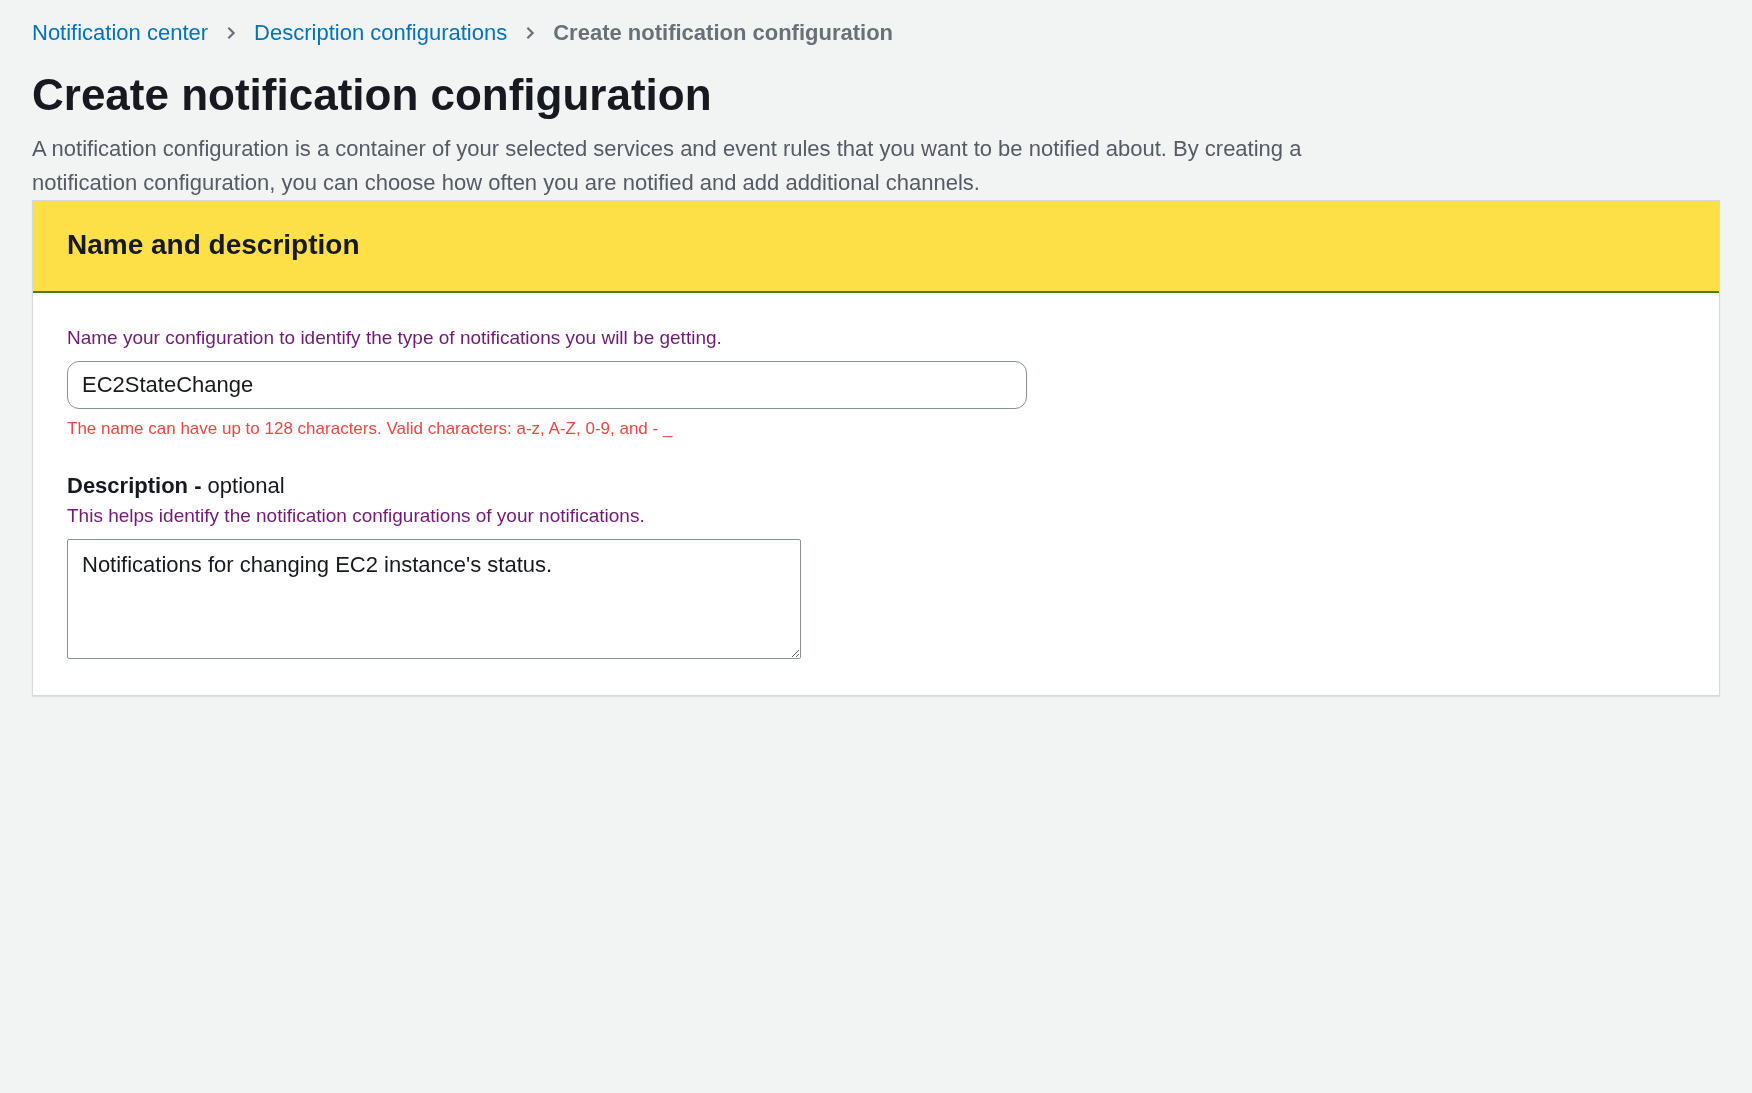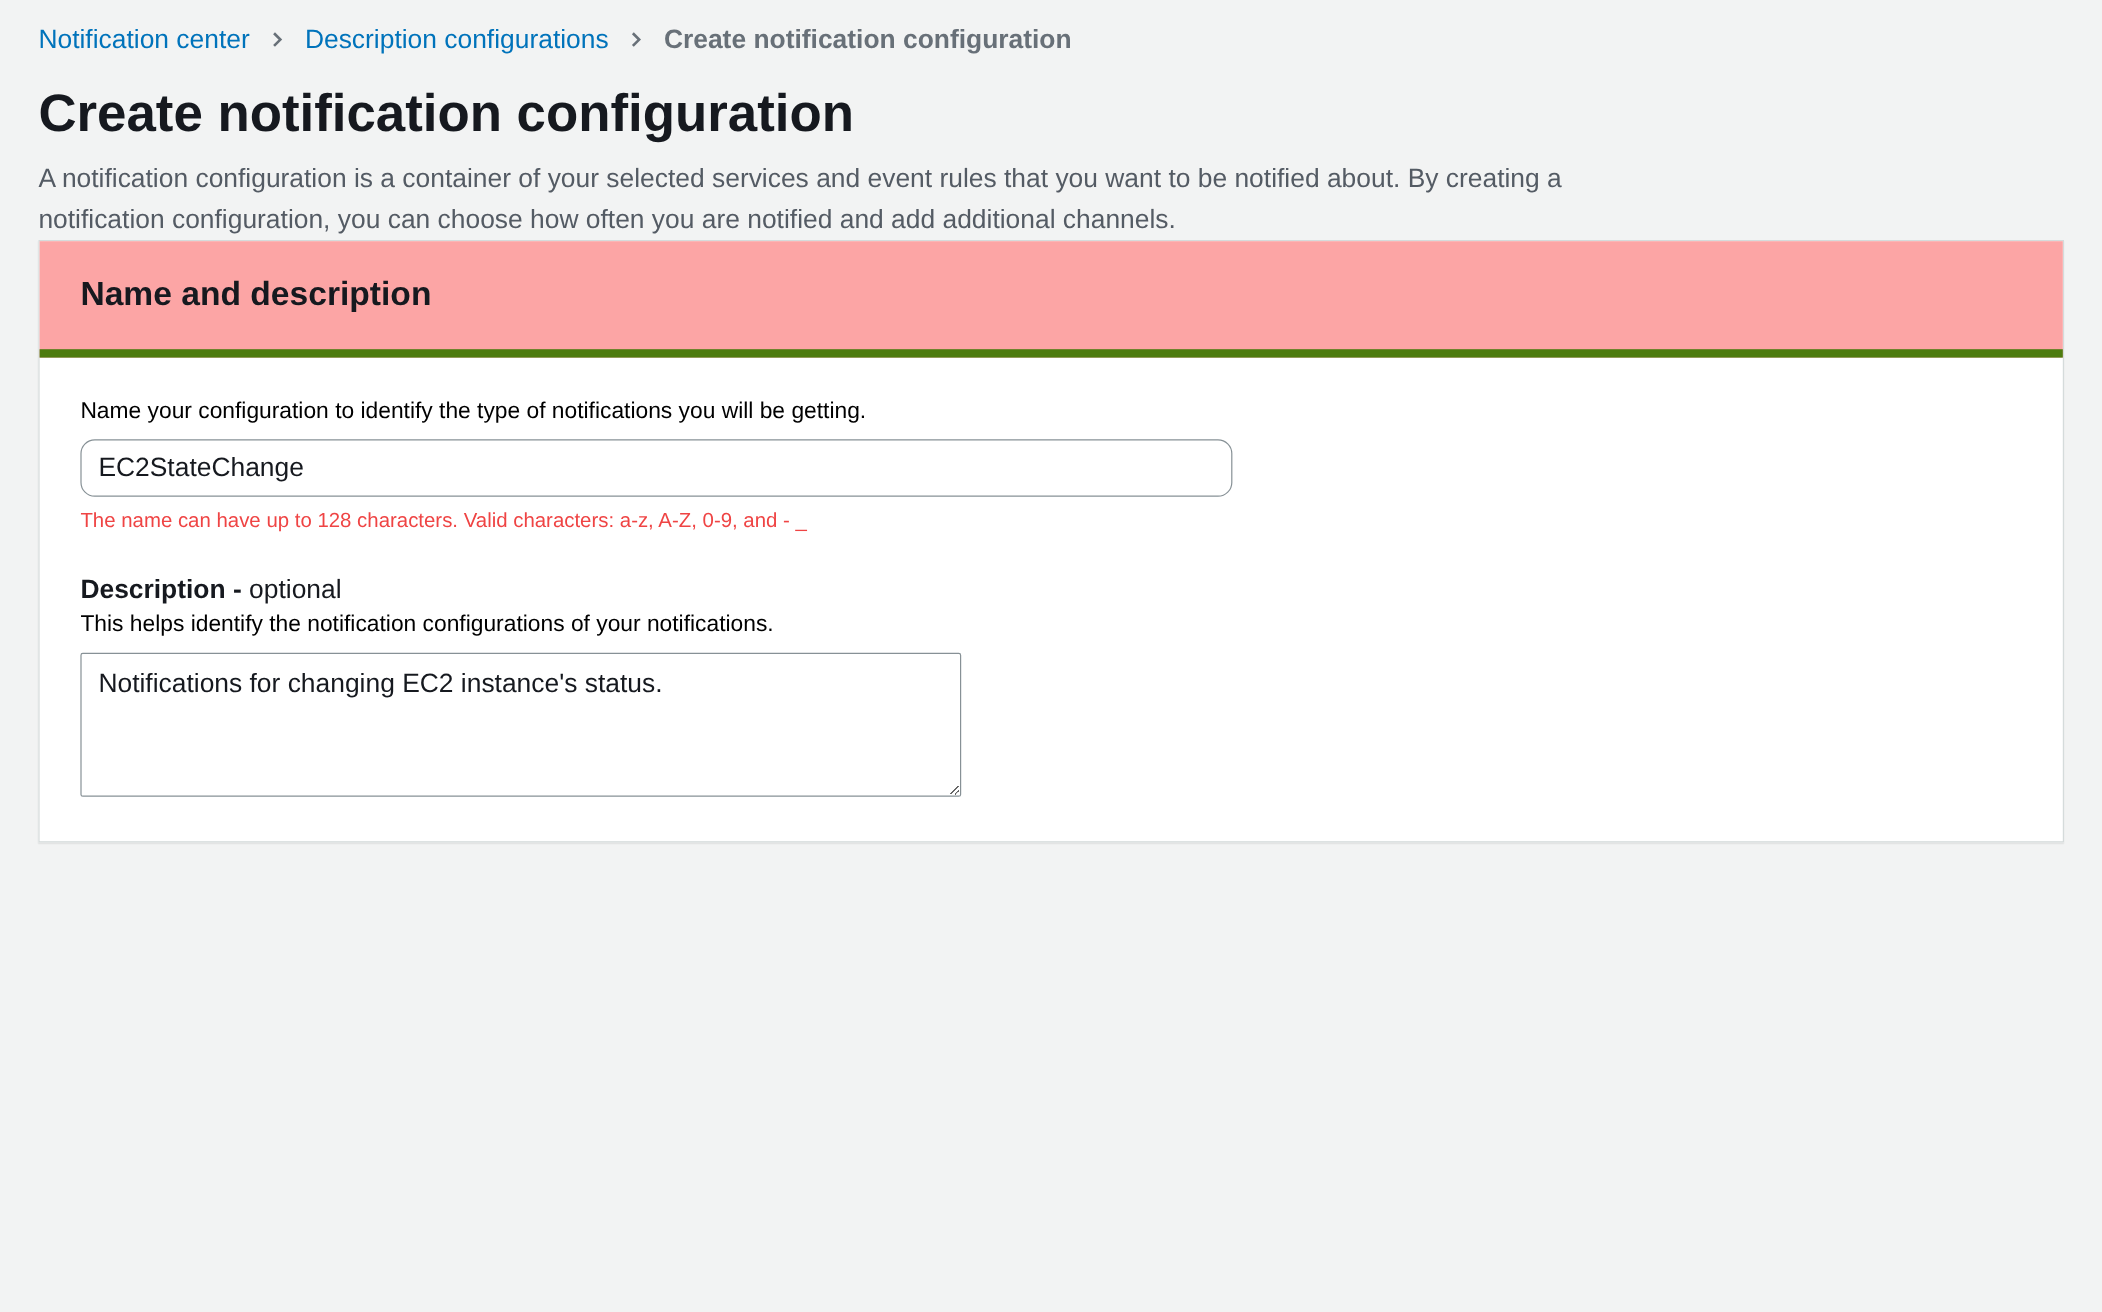--- a/index.html
+++ b/index.html
@@ -47,22 +47,22 @@
     line-height: 1.55;
     max-width: 1320px;
   }
   .panel {
     background: #ffffff;
     border: 1px solid #d5dbdb;
     box-shadow: 0 1px 1px rgba(0,0,0,0.08);
   }
   .panel-header {
     padding: 28px 34px 30px 34px;
-    border-bottom: 7px solid #4d7c0f;
-    background: #fca5a5;
+    border-bottom: 2px solid #4d7c0f;
+    background: #fde047;
   }
   .panel-header h2 {
     font-size: 28px;
     font-weight: 700;
     color: #16191f;
   }
   .panel-body {
     padding: 34px 34px 28px 34px;
   }
   .field-block {
@@ -75,21 +75,21 @@
     font-size: 22px;
     font-weight: 600;
     color: #16191f;
     margin-bottom: 6px;
   }
   .field-label .optional {
     font-weight: 500;
   }
   .field-hint {
     font-size: 19px;
-    color: #000000;
+    color: #701a75;
     margin-bottom: 12px;
   }
   .field-constraint {
     font-size: 17px;
     color: #ef4444;
     margin-top: 10px;
   }
   input[type="text"].text-input {
     width: 960px;
     max-width: 100%;

